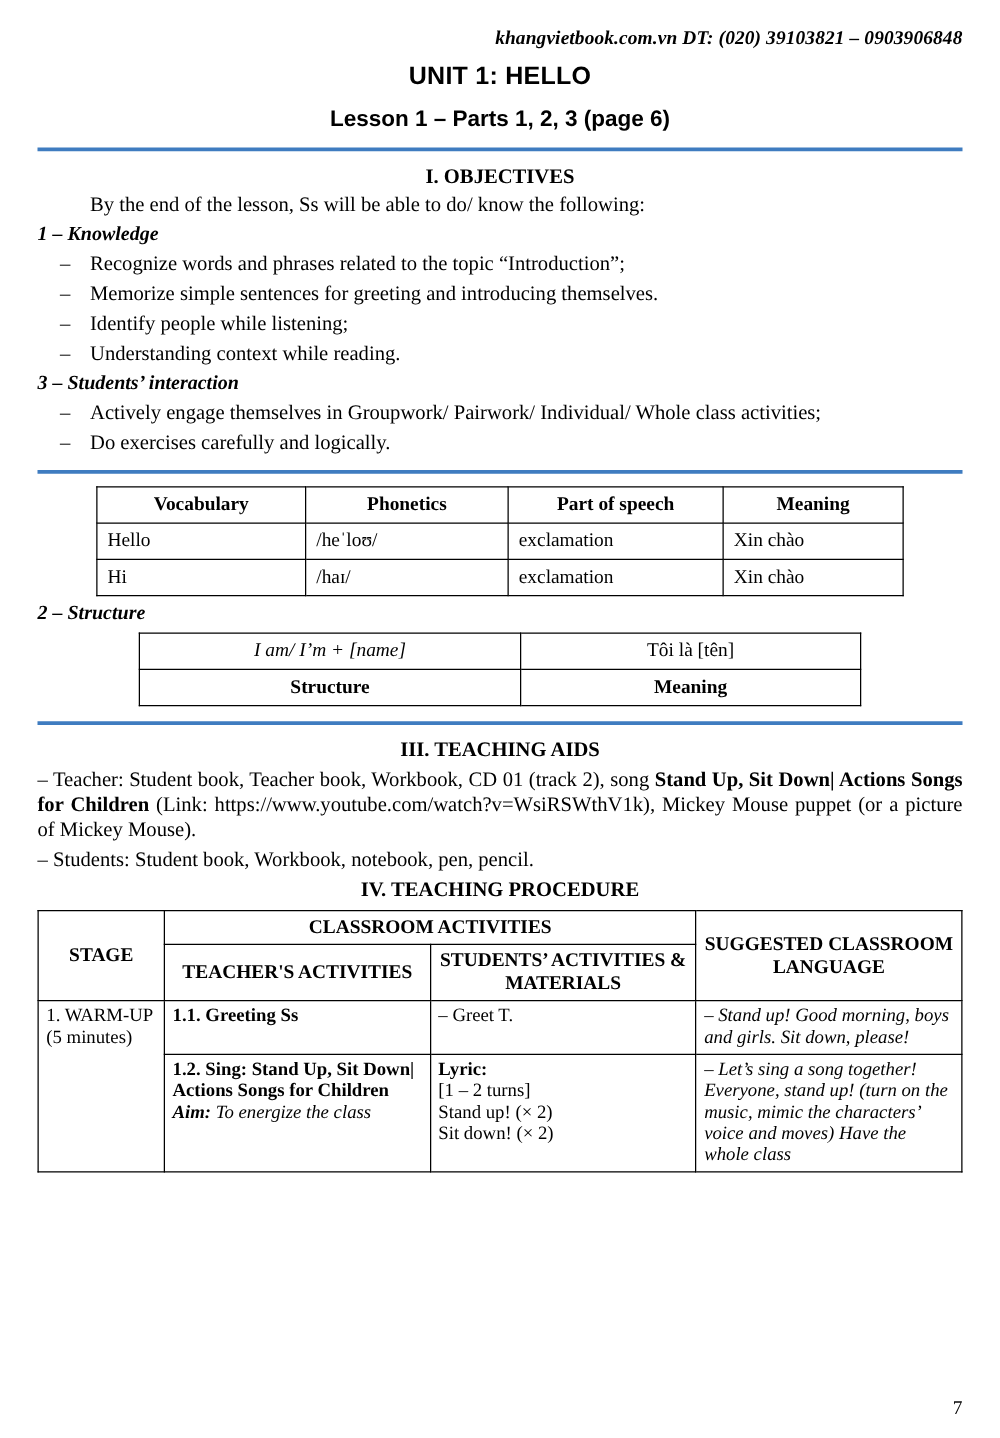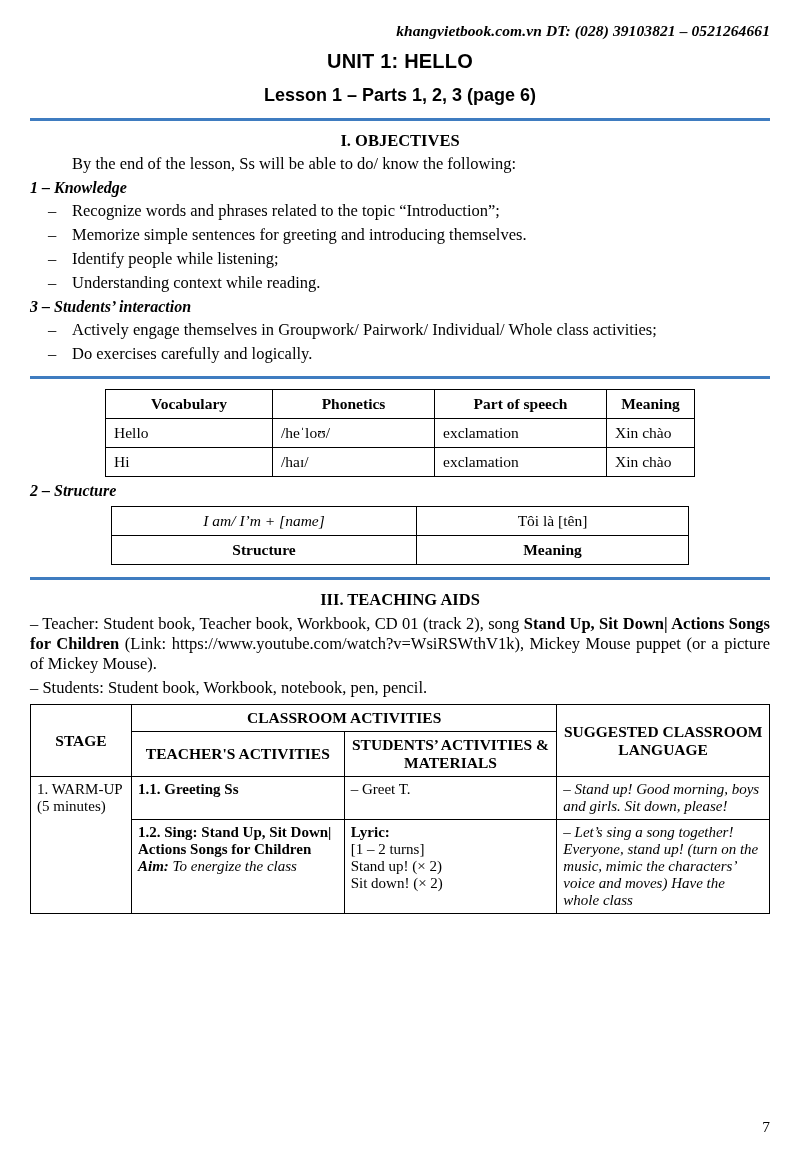--- a/index.html
+++ b/index.html
@@ -79,21 +79,21 @@
   }
   .bullet .txt {
     flex: 1;
   }
   table.vocab, table.structure, table.proc {
     border-collapse: collapse;
     font-size: 15.5px;
   }
   table.vocab {
     margin: 6px auto 4px auto;
-    width: 590px;
+    width: 646px;
   }
   table.structure {
     margin: 6px auto 4px auto;
     width: 578px;
   }
   table.vocab th, table.vocab td,
   table.structure th, table.structure td {
     border: 1px solid #000;
     padding: 3px 8px;
     text-align: left;
@@ -147,21 +147,21 @@
     bottom: 14px;
     font-size: 15.5px;
   }
   .cell-line { display: block; }
 </style>
 </head>
 <body>
 
 <div class="page">
 
-  <div class="header-line">khangvietbook.com.vn DT: (028) 39103821 – 0521264661</div>
+  <div class="header-line">khangvietbook.com.vn DT: (020) 39103821 – 0903906848</div>
 
   <div class="title-block">
     <div class="title-main">UNIT 1: HELLO</div>
     <div class="title-sub">Lesson 1 – Parts 1, 2, 3 (page 6)</div>
   </div>
 
   <div class="rule"></div>
 
   <div>
     <div class="sec-head">I.  OBJECTIVES</div>
@@ -244,20 +244,21 @@
 
   <div>
     <div class="sec-head">III. TEACHING AIDS</div>
     <div class="aids-p">
       <span>–  Teacher: Student book, Teacher book, Workbook, CD 01 (track 2), song </span><b>Stand Up, Sit Down| Actions Songs for Children</b><span> (Link: https://www.youtube.com/watch?v=WsiRSWthV1k), Mickey Mouse puppet (or a picture of Mickey Mouse).</span>
     </div>
     <div class="aids-p">–  Students: Student book, Workbook, notebook, pen, pencil.</div>
   </div>
 
   <div>
+    <div class="sec-head">IV. TEACHING PROCEDURE</div>
 
     <table class="proc">
       <tbody>
           <tr>
         <th class="col-stage" rowspan="2">STAGE</th>
         <th colspan="2">CLASSROOM ACTIVITIES</th>
         <th class="col-lang" rowspan="2">SUGGESTED CLASSROOM LANGUAGE</th>
       </tr>
       <tr>
         <th class="col-teacher">TEACHER'S ACTIVITIES</th>

